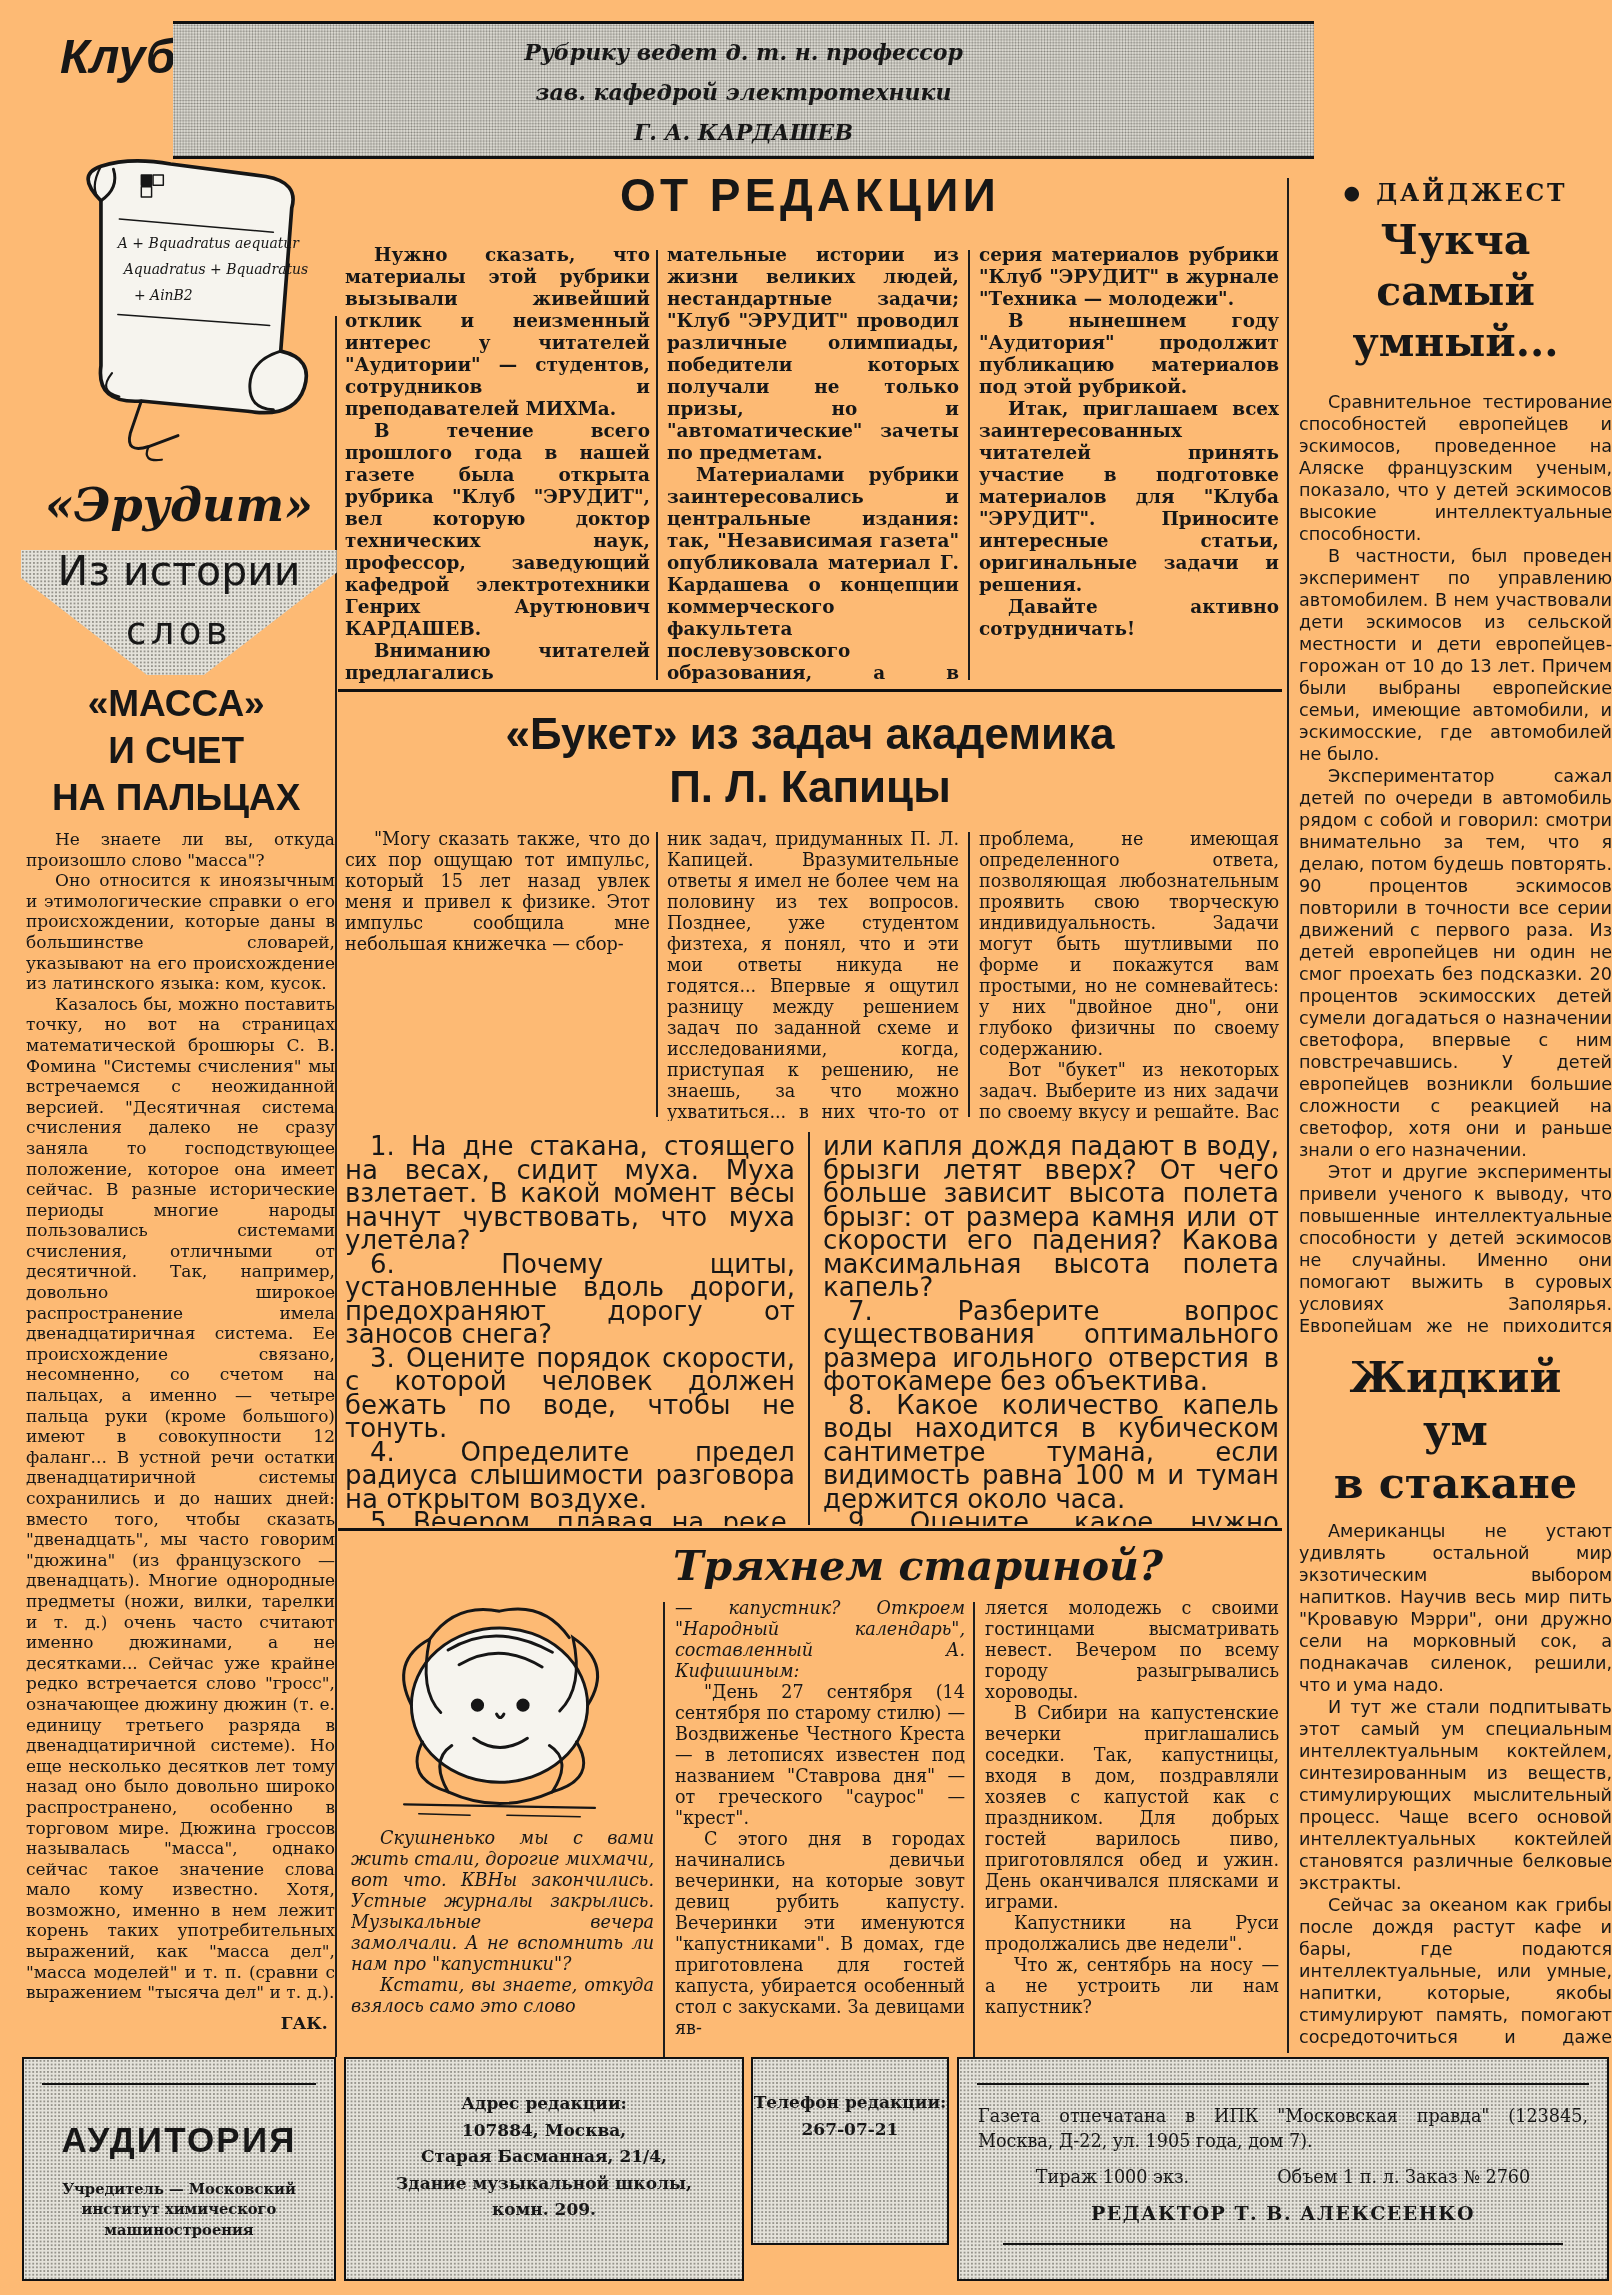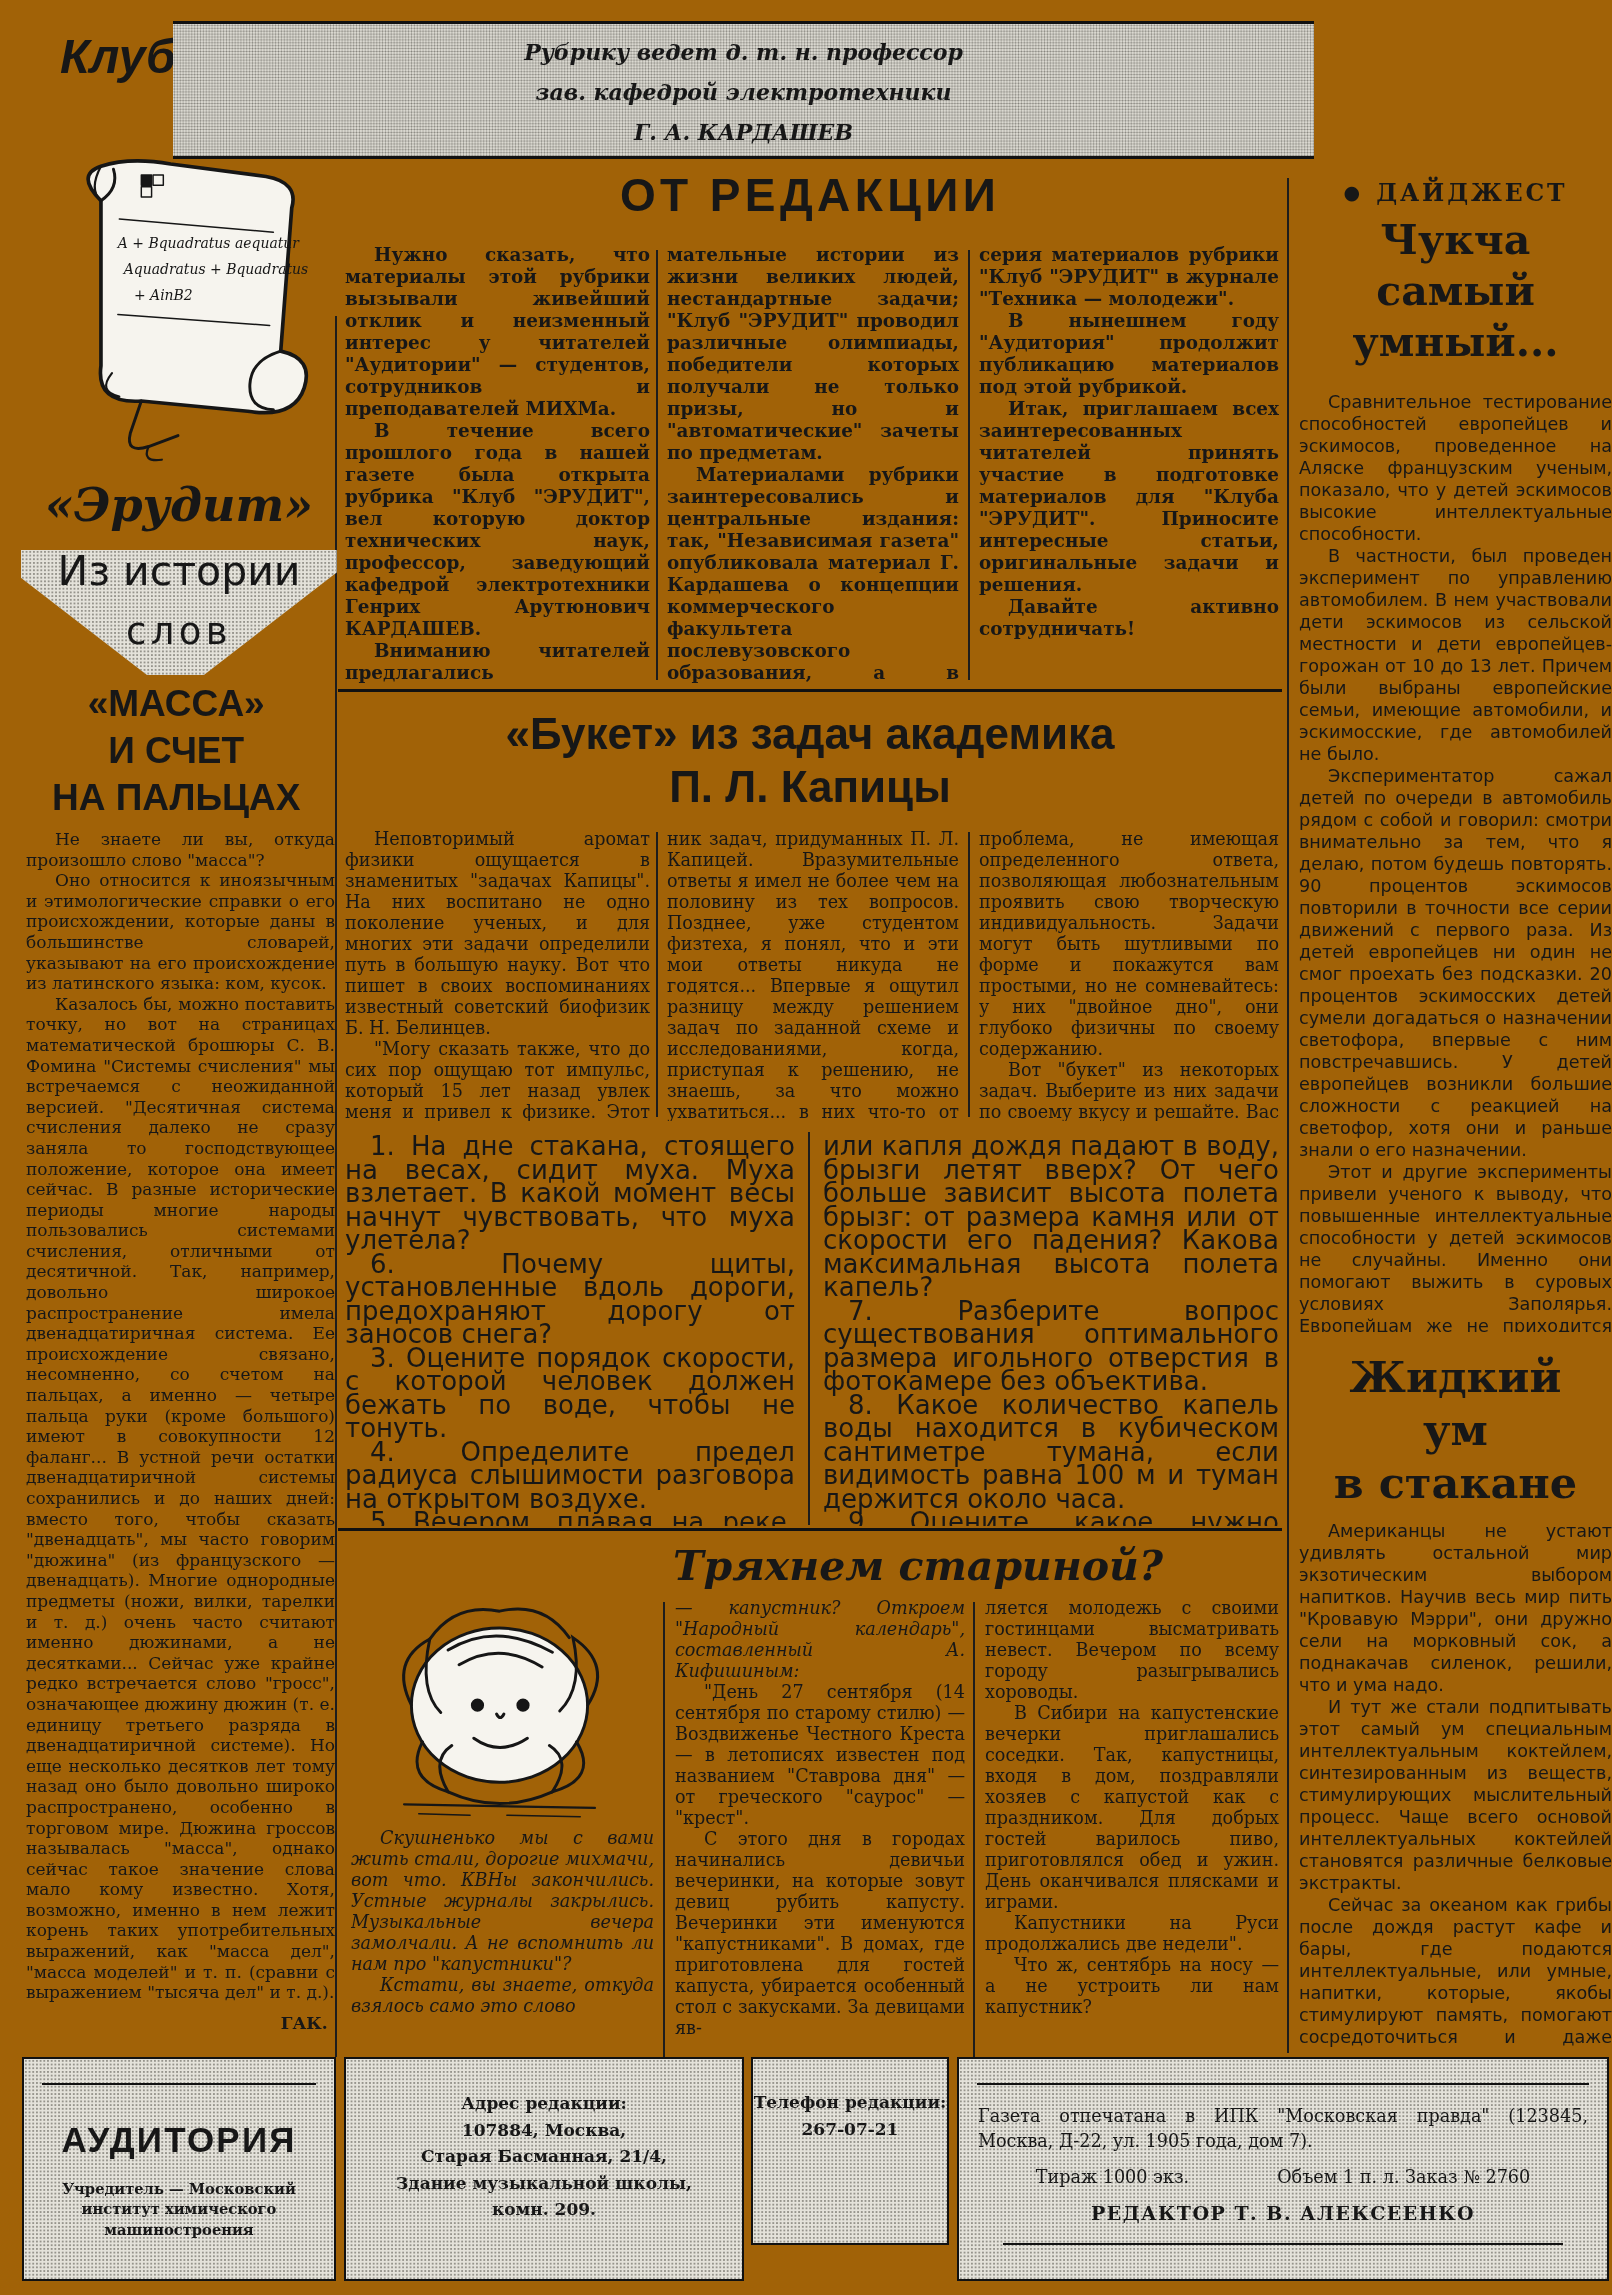--- a/index.html
+++ b/index.html
@@ -1,16 +1,16 @@
 <!DOCTYPE html>
 <html style="font-size:11.8px"><head>
 <meta charset="utf-8">
 <style>
   html,body{margin:0;padding:0;background:#888;}
-  #page{position:relative;width:1613px;height:2295px;background:#a16207;color:#171717;overflow:hidden;
+  #page{position:relative;width:1613px;height:2295px;background:#fdba74;color:#171717;overflow:hidden;
         font-family:"DejaVu Serif",serif;}
   .abs{position:absolute;}
   .center{text-align:center;}
   .halftone{background-color:#dad8d0;background-image:radial-gradient(#84827b 0.8px,transparent 1.1px);background-size:2.9px 2.9px;}
   .halftone-light{background-color:#e4e2da;background-image:radial-gradient(#96948c 0.7px,transparent 1px);background-size:3.7px 3.7px;}
 
   
   .kicker{font-family:"Liberation Sans",sans-serif;font-weight:bold;font-style:italic;font-size:48px;}
   .band{border-top:3.7px solid #111;border-bottom:3.7px solid #111;}
   .band-inner{padding-top:8.8px;font-family:"DejaVu Serif",serif;font-weight:bold;font-style:italic;
@@ -112,21 +112,20 @@
     </div>
 
   <div class="abs hrule" style="left:338px;top:689px;width:944px;"></div>
 
   <div class="abs bouquet-title center" style="left:338px;top:707px;width:944px;">
     <div>«Букет» из задач академика</div>
     <div>П. Л. Капицы</div>
   </div>
 
   <div class="abs tcol serif-col" style="left:345px;top:829px;width:305px;height:292px;overflow:hidden;">
-      <p>Неповторимый аромат физики ощущается в знаменитых "задачах Капицы". На них воспитано не одно поколение ученых, и для многих эти задачи определили путь в большую науку. Вот что пишет в своих воспоминаниях известный советский биофизик Б. Н. Белинцев.</p>
       <p>"Могу сказать также, что до сих пор ощущаю тот импульс, который 15 лет назад увлек меня и привел к физике. Этот импульс сообщила мне небольшая книжечка — сбор-</p>
     </div>
   <div class="abs vrule" style="left:656px;top:832px;height:285px;"></div>
   <div class="abs tcol serif-col" style="left:667px;top:829px;width:292px;height:292px;overflow:hidden;">
       <p class="noindent">ник задач, придуманных П. Л. Капицей. Вразумительные ответы я имел не более чем на половину из тех вопросов. Позднее, уже студентом физтеха, я понял, что и эти мои ответы никуда не годятся... Впервые я ощутил разницу между решением задач по заданной схеме и исследованиями, когда, приступая к решению, не знаешь, за что можно ухватиться... в них что-то от игры".</p>
     </div>
   <div class="abs vrule" style="left:968px;top:832px;height:285px;"></div>
   <div class="abs tcol serif-col" style="left:979px;top:829px;width:300px;height:292px;overflow:hidden;">
       <p class="noindent">проблема, не имеющая определенного ответа, позволяющая любознательным проявить свою творческую индивидуальность. Задачи могут быть шутливыми по форме и покажутся вам простыми, но не сомневайтесь: у них "двойное дно", они глубоко физичны по своему содержанию.</p>
       <p>Вот "букет" из некоторых задач. Выберите из них задачи по своему вкусу и решайте. Вас ждут муки творчества и наслаждение победы. Желаем успехов!</p>

